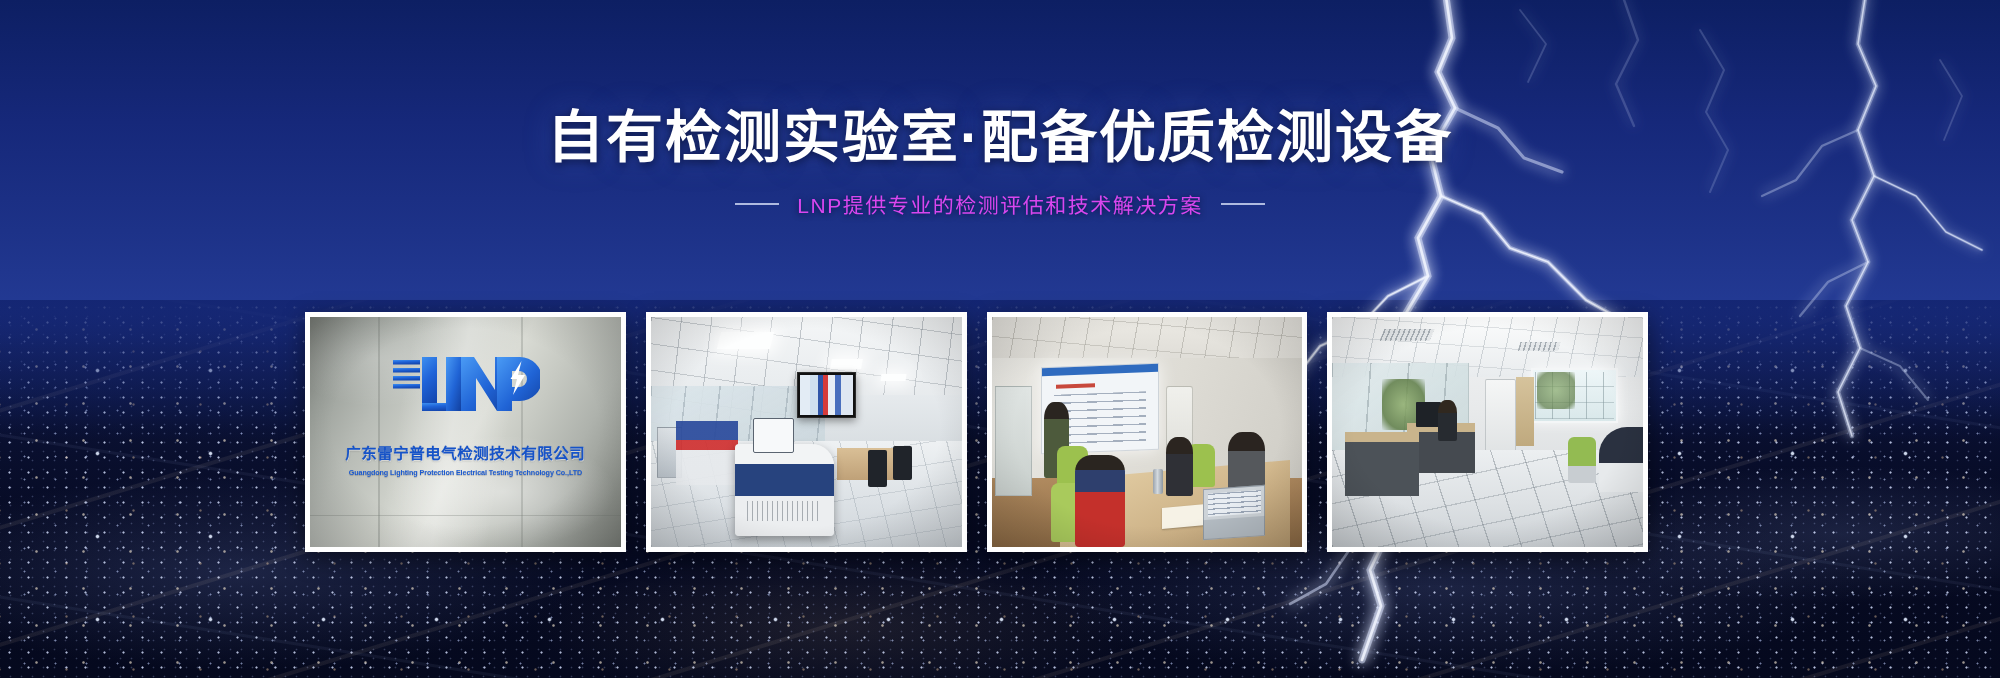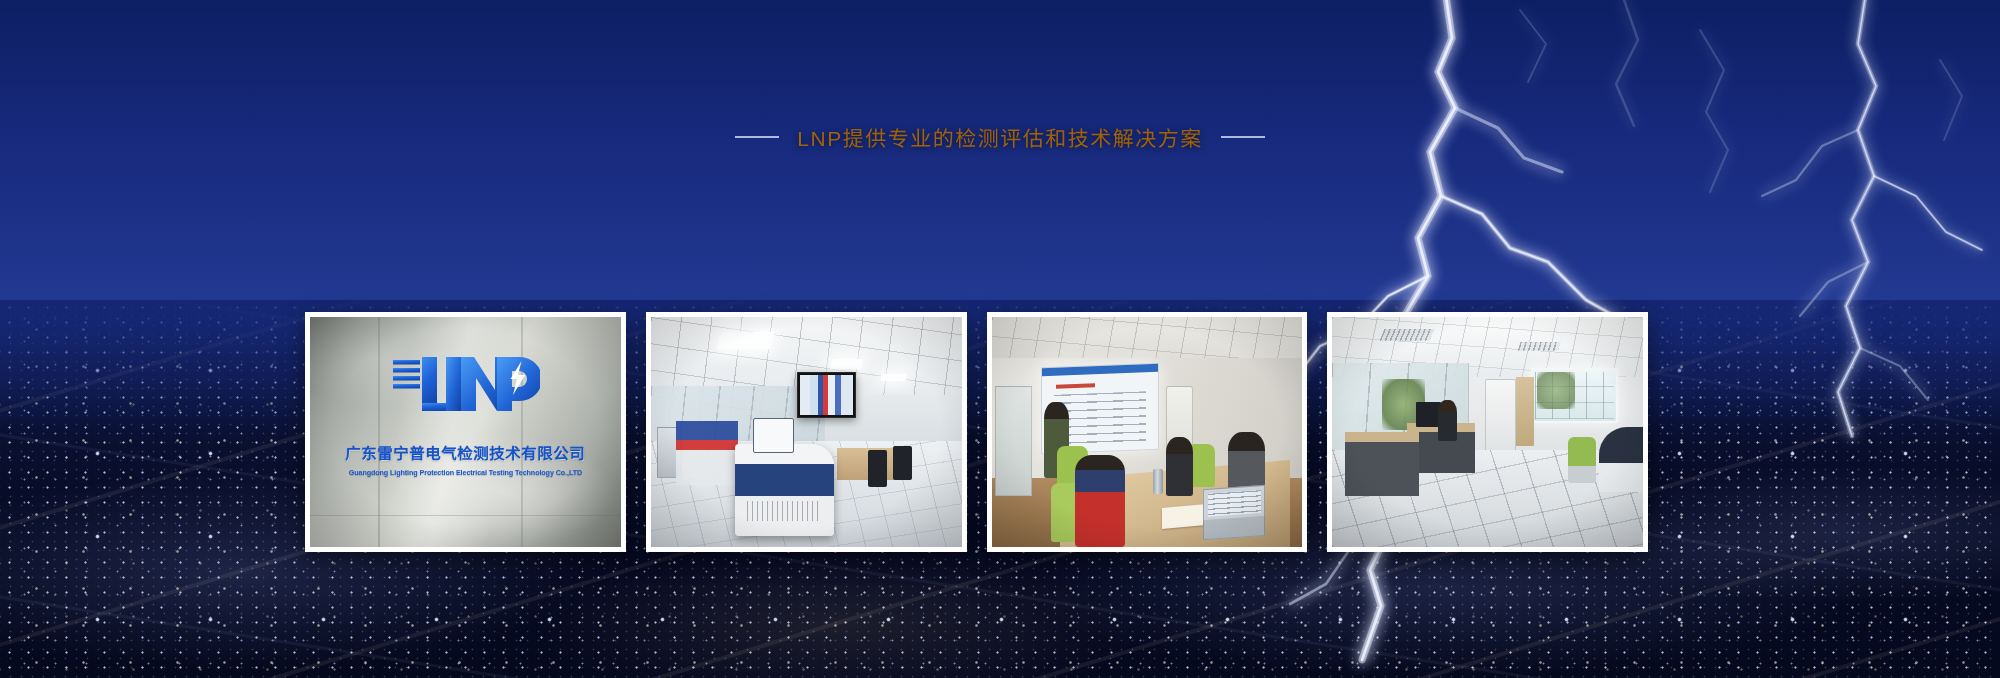--- a/index.html
+++ b/index.html
@@ -150,21 +150,21 @@
   }
   .sub-rule {
     display: block;
     width: 44px;
     height: 2px;
     background: rgba(226,233,255,0.75);
   }
   .subhead {
     font-size: 21px;
     font-weight: 400;
-    color: #a16207;
+    color: #d946ef;
     letter-spacing: 1.5px;
     white-space: nowrap;
     text-shadow: 0 1px 6px rgba(5,12,45,0.8);
   }
 
   
   .gallery {
     position: absolute;
     left: 305px;
     top: 312px;
@@ -607,20 +607,21 @@
       <g filter="url(#glowA)" stroke="#b8c6e8" fill="none" stroke-linecap="round" stroke-opacity="0.22">
         <path d="M1622,-6 L1638,40 L1616,84 L1634,126" stroke-width="2.4"></path>
         <path d="M1700,30 L1724,70 L1706,112 L1728,150 L1710,192" stroke-width="2"></path>
         <path d="M1940,60 L1962,96 L1944,140" stroke-width="1.8"></path>
         <path d="M1520,10 L1546,44 L1528,82" stroke-width="1.8"></path>
       </g>
     </svg>
   </div>
 
   <div class="headline-block">
+    <h1 class="headline">自有检测实验室·配备优质检测设备</h1>
     <div class="sub-row">
       <span class="sub-rule"></span>
       <span class="subhead">LNP提供专业的检测评估和技术解决方案</span>
       <span class="sub-rule"></span>
     </div>
   </div>
 
   <div class="gallery">
 
     <div class="card">

